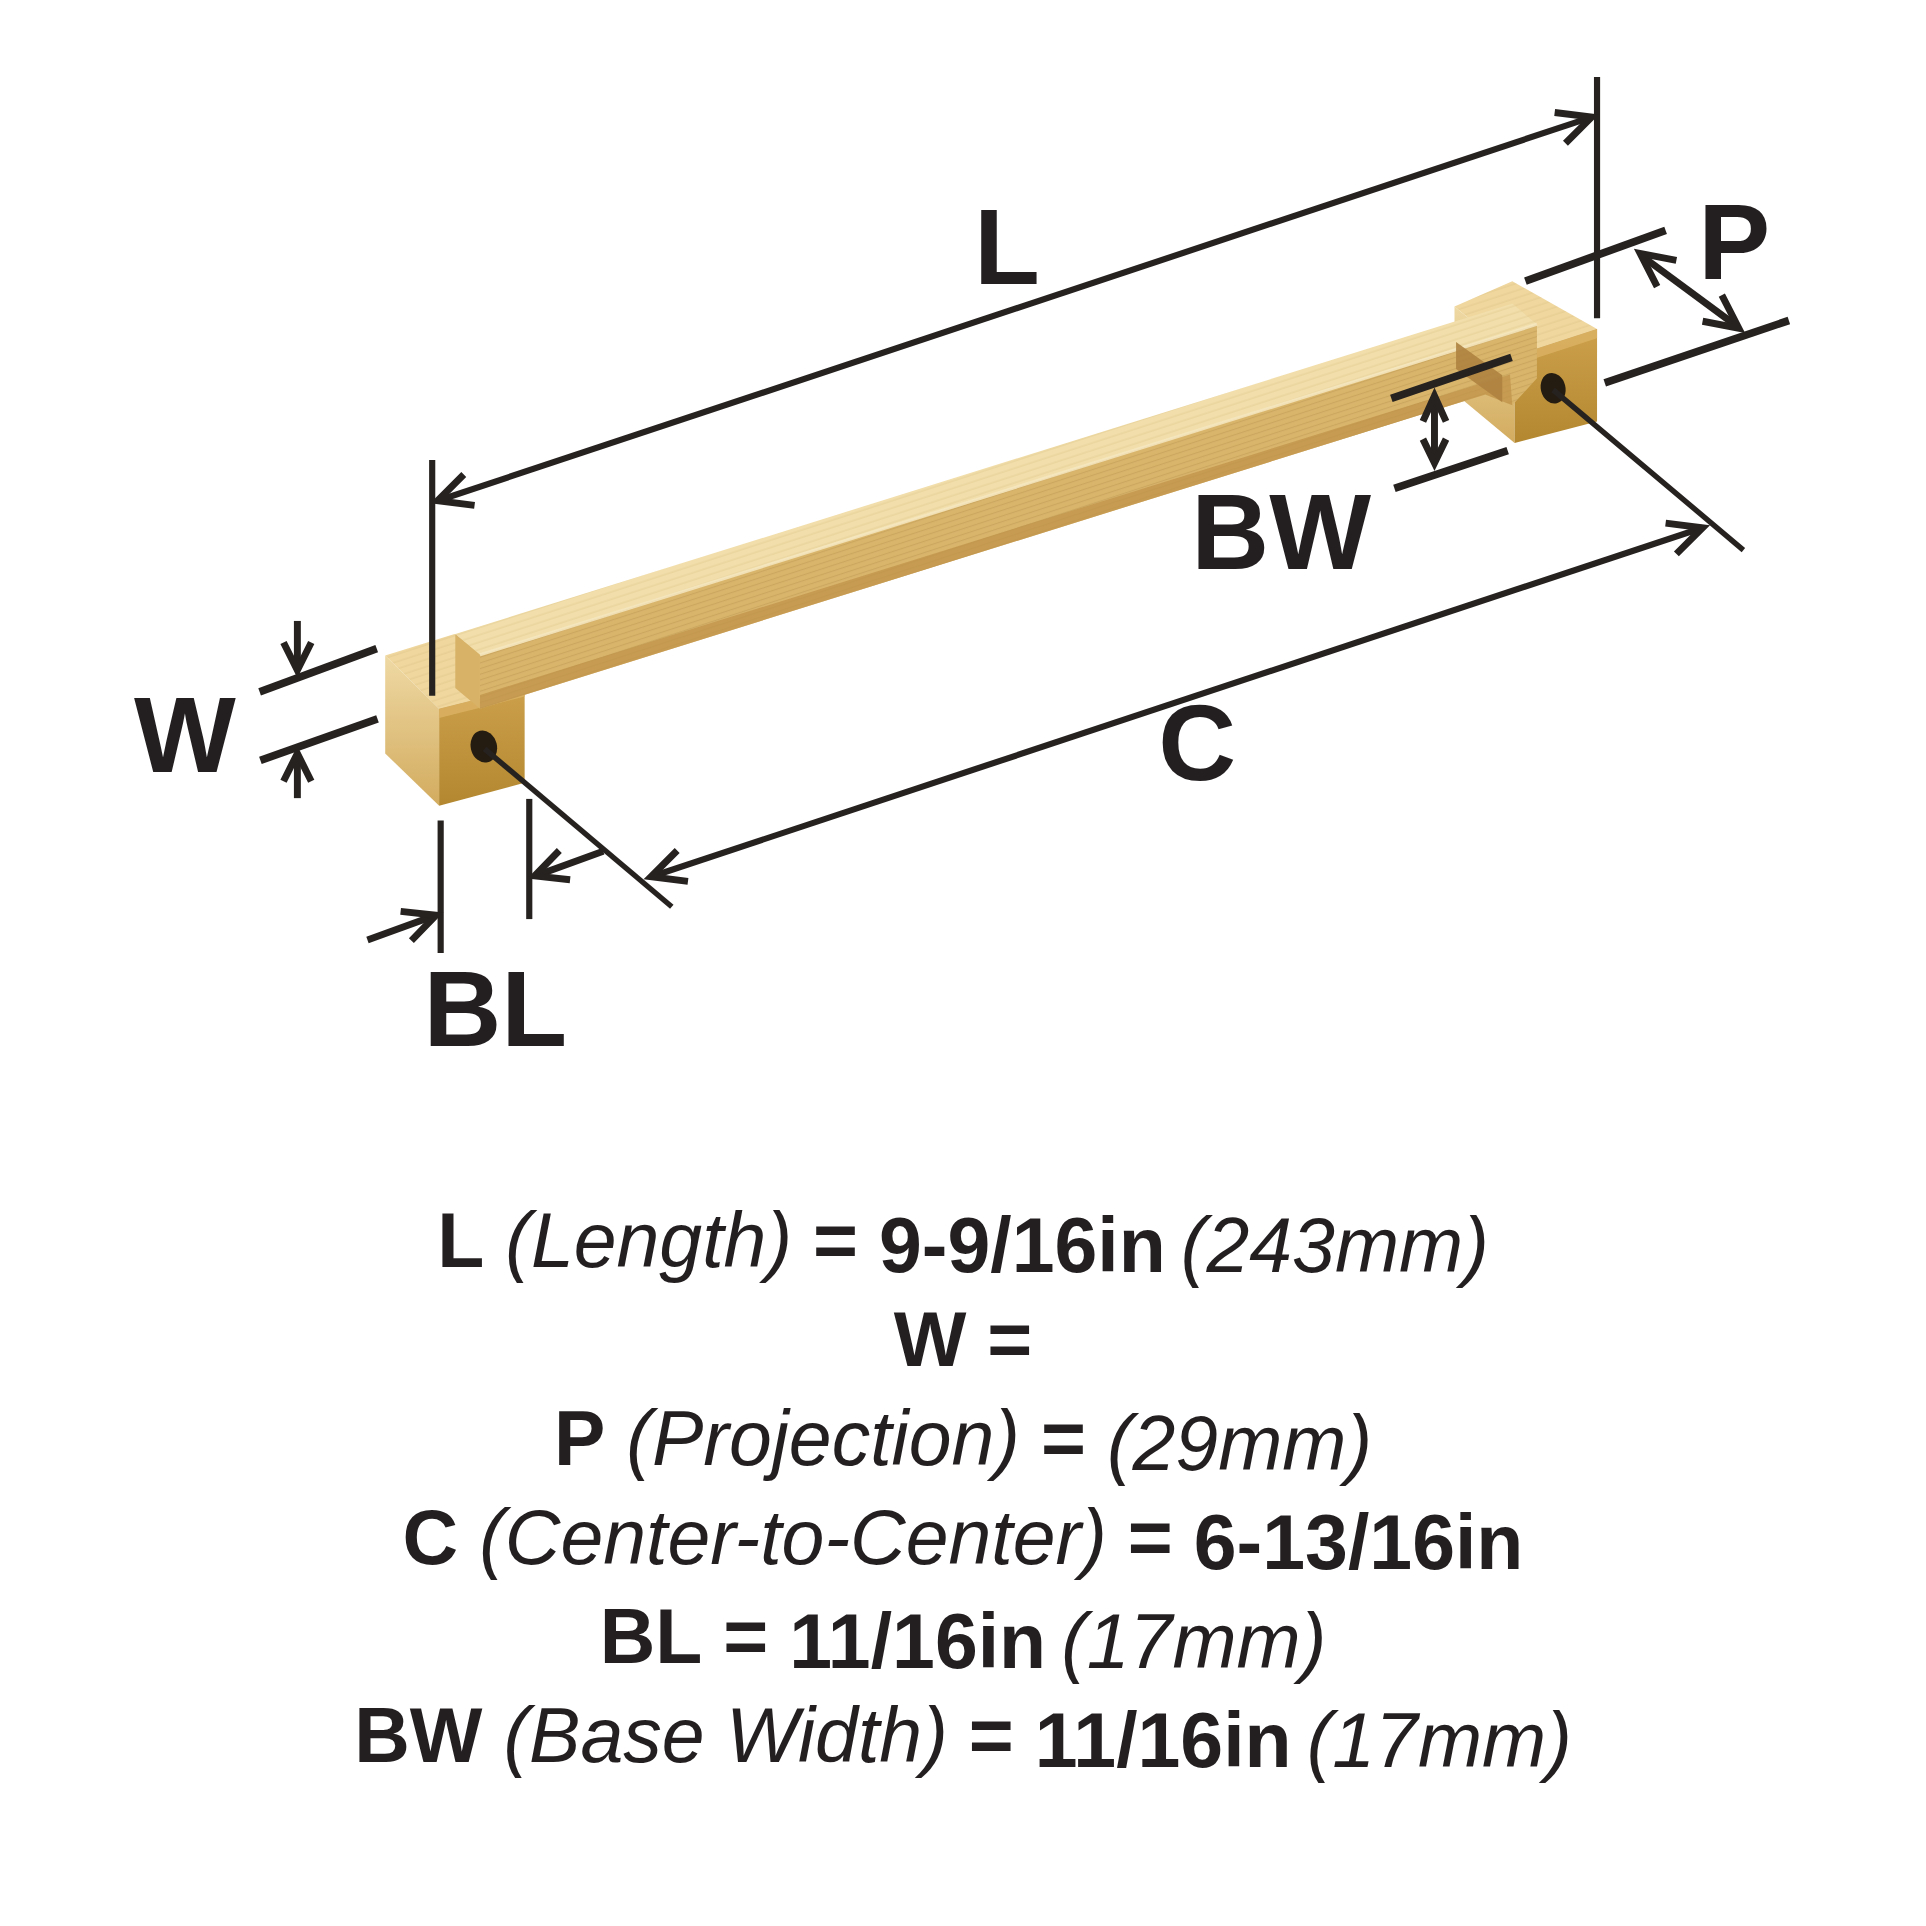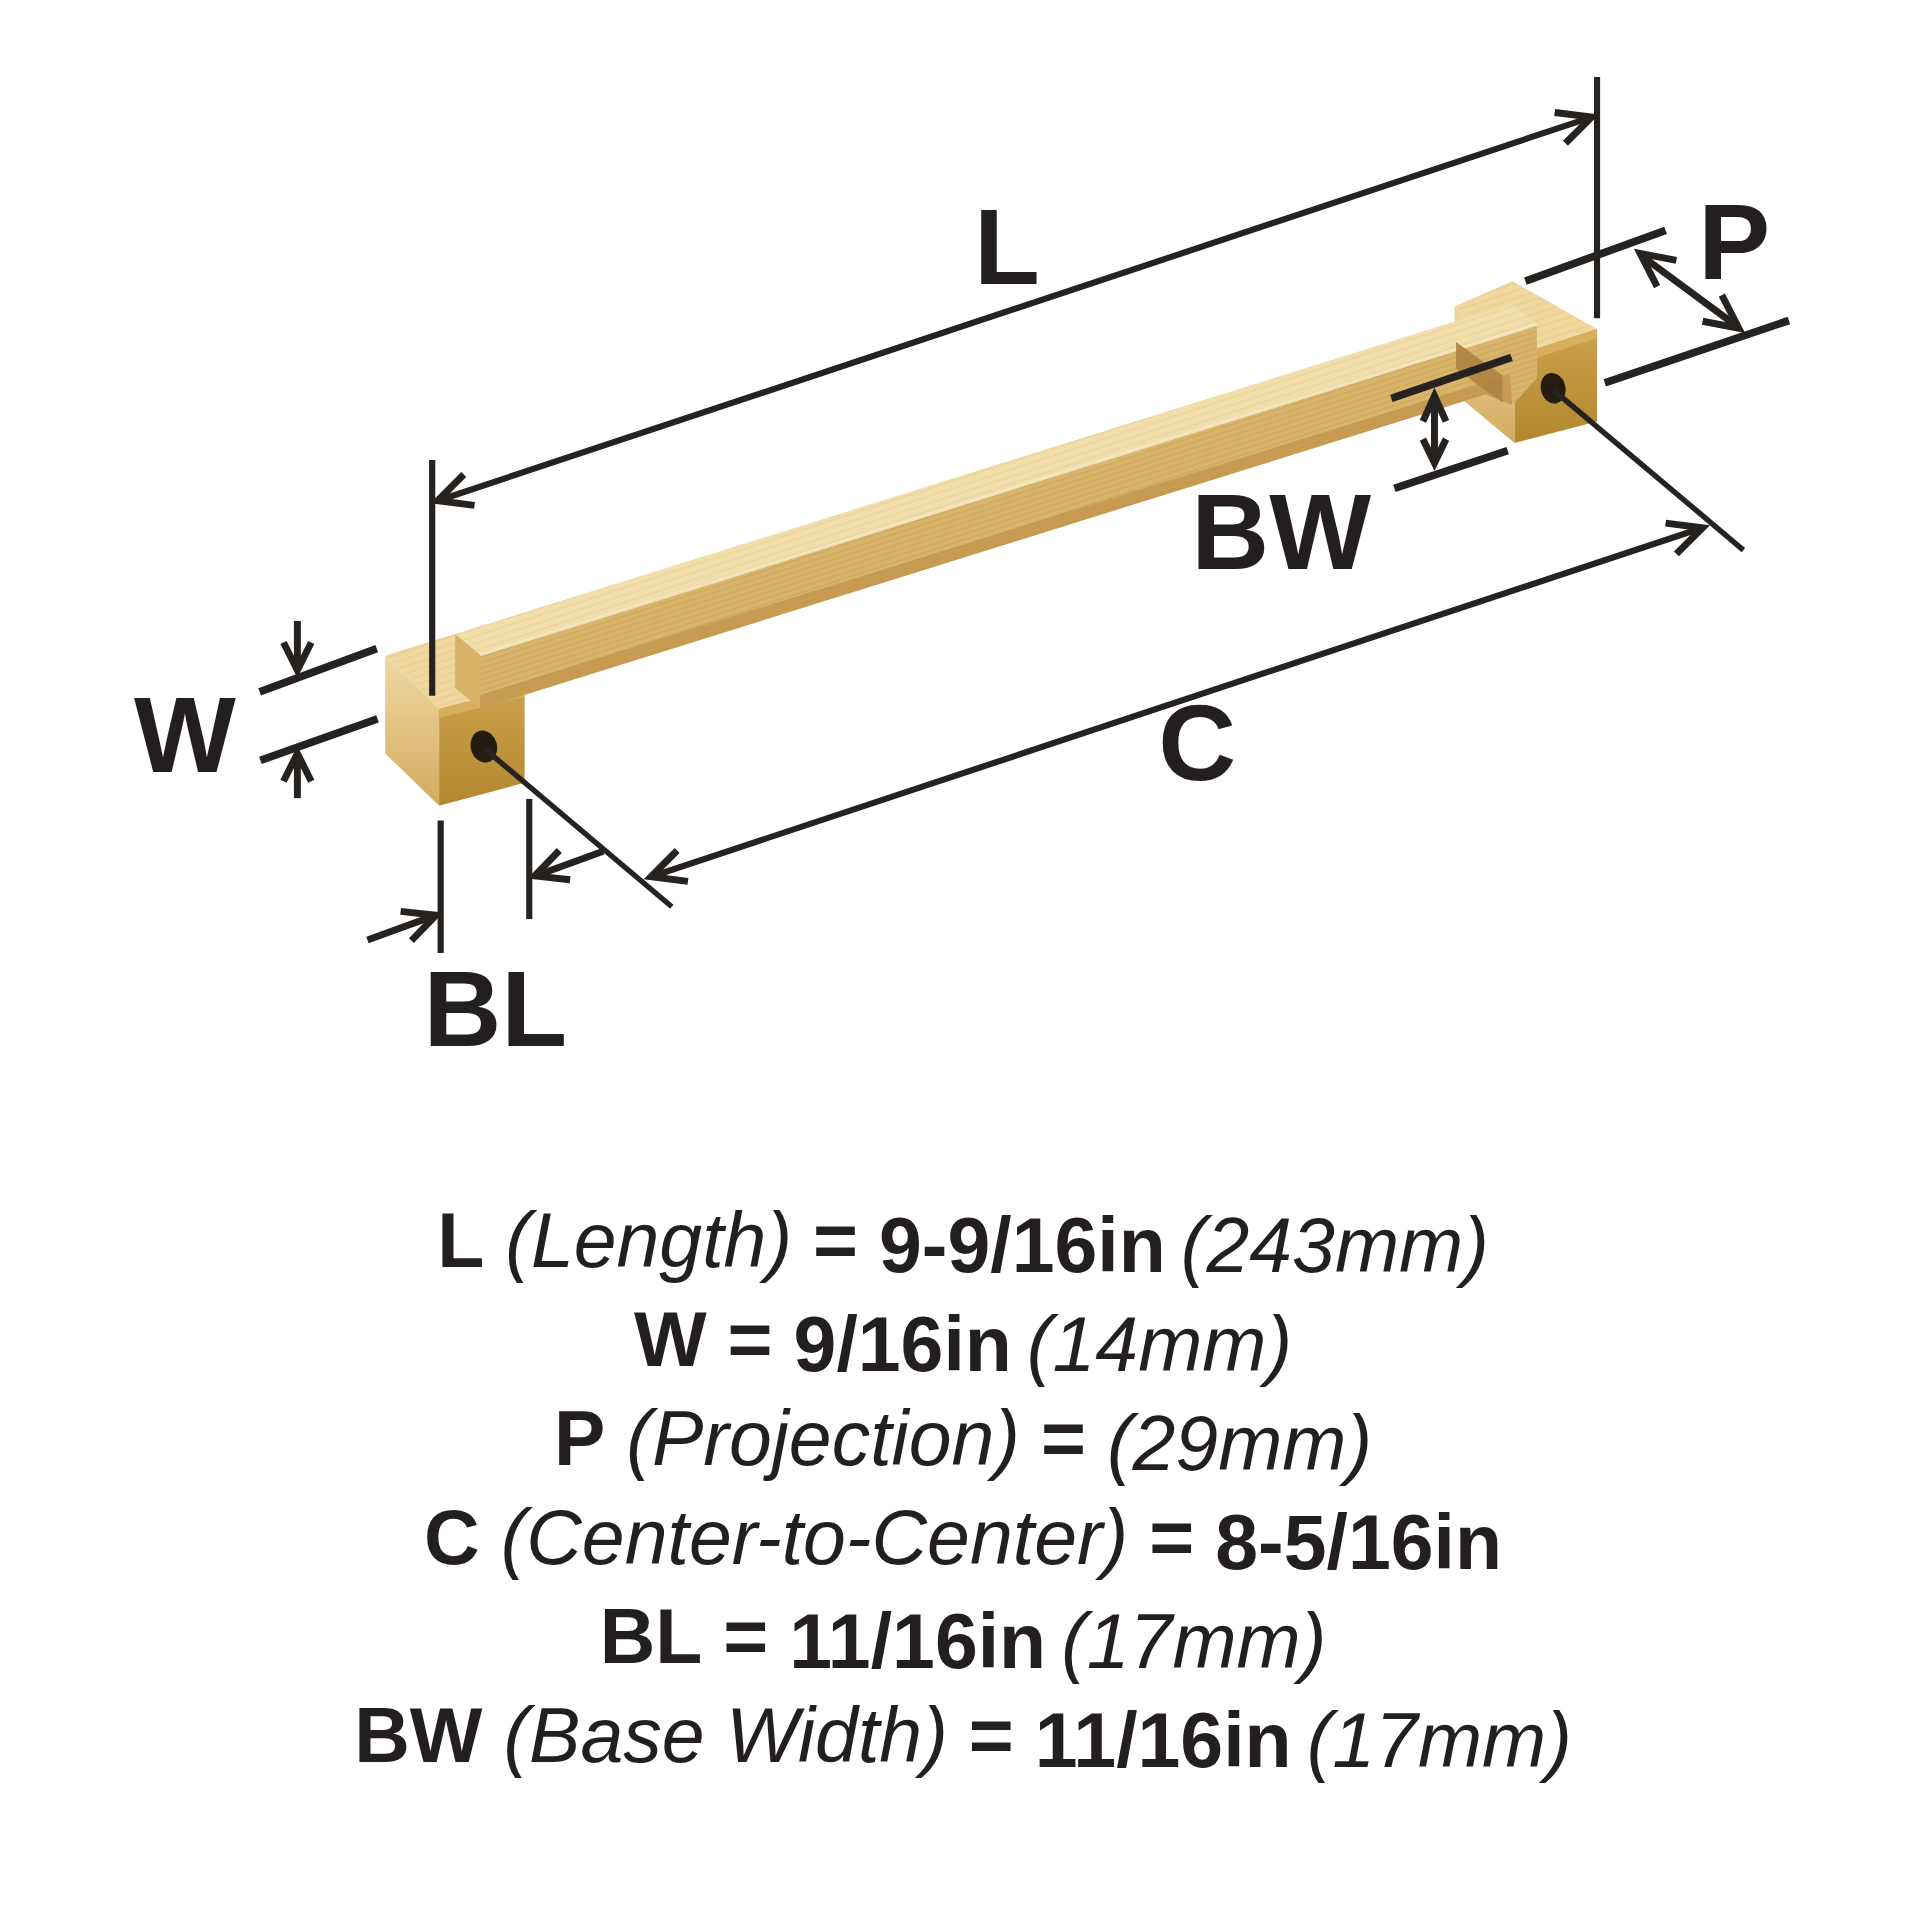--- a/index.html
+++ b/index.html
@@ -140,41 +140,37 @@
       <span class="b">=</span>
       <span class="valwrap">
         <span class="b">9-9/16in</span>
         <span class="r">(243mm)</span>
       </span>
     </div>
 
     <div class="spec-row">
       <span class="b">W</span>
       <span class="b">=</span>
-      <span class="valwrap">
-        <span class="b">9/16in</span>
-        <span class="r">(14mm)</span>
-      </span>
     </div>
 
     <div class="spec-row">
       <span class="b">P</span>
       <span class="r">(Projection)</span>
       <span class="b">=</span>
       <span class="valwrap">
         <span class="r">(29mm)</span>
       </span>
     </div>
 
     <div class="spec-row">
       <span class="b">C</span>
       <span class="r">(Center-to-Center)</span>
       <span class="b">=</span>
       <span class="valwrap">
-        <span class="b">8-5/16in</span>
+        <span class="b">6-13/16in</span>
       </span>
     </div>
 
     <div class="spec-row">
       <span class="b">BL</span>
       <span class="b">=</span>
       <span class="valwrap">
         <span class="b">11/16in</span>
         <span class="r">(17mm)</span>
       </span>

